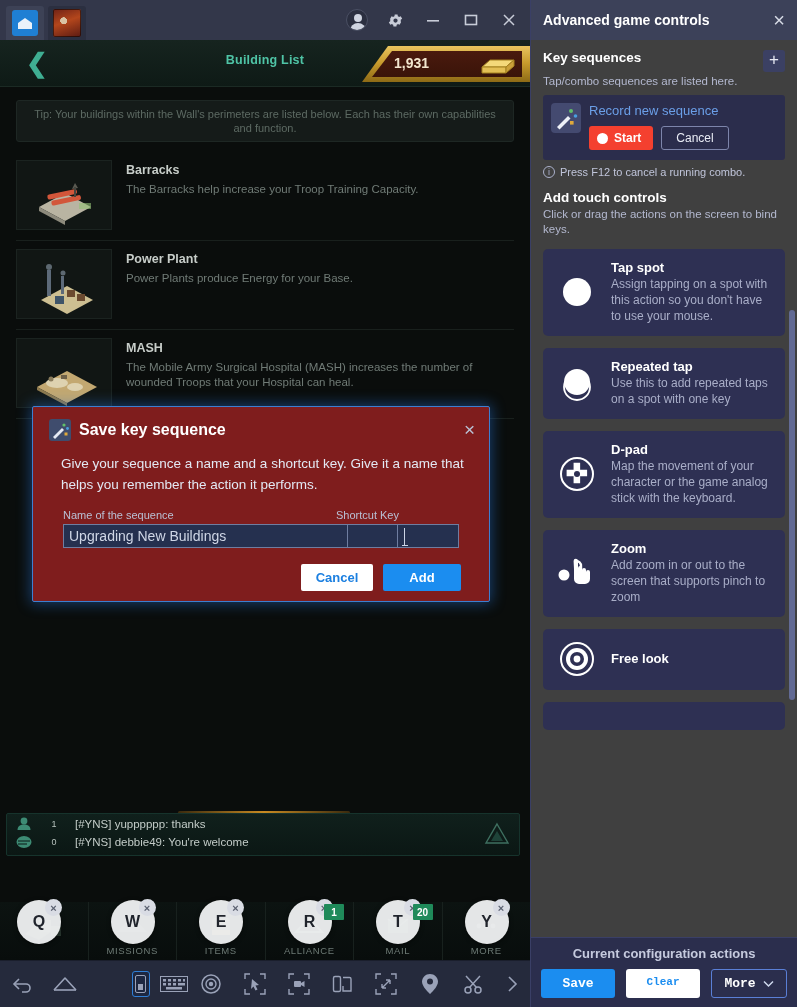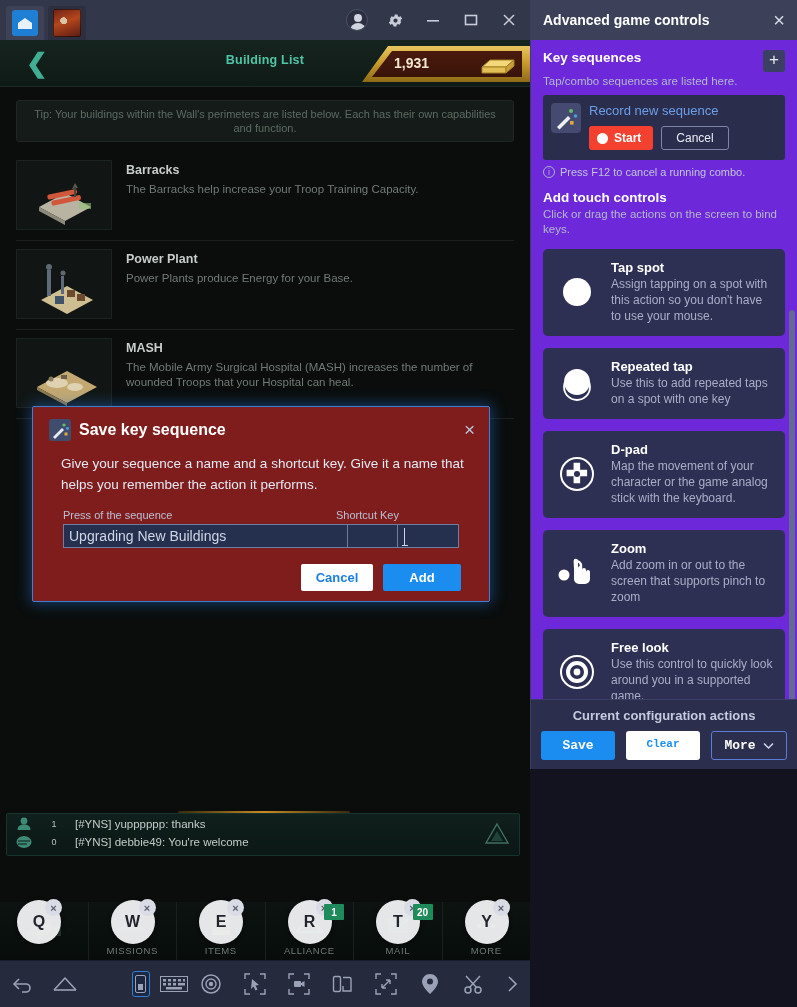--- a/index.html
+++ b/index.html
@@ -77,21 +77,21 @@
       display:flex; align-items:center; justify-content:center; font-size:16px; font-weight:bold; color:#20242c; }
   .keycap .xb { position:absolute; right:-1px; top:-1px; width:17px; height:17px; border-radius:50%; background:#d9dce4; color:#5a6070; font-size:11px; display:flex; align-items:center; justify-content:center; }
   .badge { position:absolute; width:20px; height:16px; background:#1f8a5a; color:#fff; font-size:10px; font-weight:bold; display:flex; align-items:center; justify-content:center; border-radius:1px; }
 
   
   .bottombar { position:absolute; left:0; bottom:0; width:530px; height:47px; background:#252a3c; border-top:1px solid #1a1e2c; display:flex; align-items:center; }
   .bb-ico { width:30px; height:30px; margin:0 5px; display:flex; align-items:center; justify-content:center; color:#9aa2b8; cursor:pointer; }
   .bb-ico.sel { border:1px solid #2f7fd6; border-radius:3px; background:#1d2740; }
 
   
-  #right { position:relative; width:267px; height:769px; background:#6d28d9; border-left:1px solid #3a3f66; }
+  #right { position:relative; width:267px; height:1007px; background:#404040; border-left:1px solid #3a3f66; }
   .rp-head { height:40px; background:#3c4159; display:flex; align-items:center; padding:0 12px; }
   .rp-title { font-size:14px; font-weight:bold; color:#ffffff; }
   .rp-close { margin-left:auto; color:#d7dbe6; font-size:20px; line-height:18px; cursor:pointer; font-weight:300; }
 
   .rp-body { position:absolute; top:40px; bottom:70px; left:0; right:0; overflow:hidden; }
   .sect { padding:10px 12px 0 12px; }
   .sect-hd { display:flex; align-items:flex-start; }
   .sect-title { font-size:13.5px; font-weight:bold; color:#ffffff; }
   .plusbtn { margin-left:auto; width:22px; height:22px; border-radius:3px; background:#3b4063; color:#e7eaf4; font-size:17px; line-height:20px; text-align:center; cursor:pointer; }
   .sect-sub { font-size:11.5px; color:#b3b8cf; margin-top:2px; line-height:15px; }
@@ -356,21 +356,21 @@
               <circle cx="15" cy="6" r="1.6" fill="#62c06a"></circle>
               <circle cx="18.5" cy="9.5" r="1.4" fill="#4a9fe0"></circle>
               <rect x="15.5" y="13.5" width="3" height="3" fill="#e0a93c"></rect>
             </svg>
         </div>
         <div class="m-title">Save key sequence</div>
         <div class="m-close">×</div>
       </div>
       <div class="m-body">Give your sequence a name and a shortcut key. Give it a name that helps you remember the action it performs.</div>
       <div class="m-labels">
-        <div class="m-lab">Press of the sequence</div>
+        <div class="m-lab">Name of the sequence</div>
         <div class="m-lab m-lab2">Shortcut Key</div>
       </div>
       <div class="m-fields">
         <div class="fld-name" title="Name of the sequence">Upgrading New Buildings</div>
         <div class="fld-gap"></div>
         <div class="fld-key">
             <span class="caret"></span>
           </div>
       </div>
       <div class="m-btns">
@@ -579,21 +579,20 @@
         <div class="tc-ico">
           <svg width="38" height="38" viewBox="0 0 38 38">
             <circle cx="19" cy="19" r="16" fill="none" stroke="#ffffff" stroke-width="2"></circle>
             <circle cx="19" cy="19" r="11" fill="#ffffff"></circle>
             <circle cx="19" cy="19" r="7" fill="#2e3053"></circle>
             <circle cx="19" cy="19" r="3.4" fill="#ffffff"></circle>
           </svg>
         </div>
         <div>
           <div class="tc-name">Free look</div>
-          <div class="tc-desc">Use this control to quickly look around you in a supported game.</div>
         </div>
       </div>
 
       <div class="tcard" style="height:28px;overflow:hidden;padding-top:11px;">
         <div class="tc-ico"></div>
       </div>
 
       <div class="rp-scroll"></div>
     </div>
 

